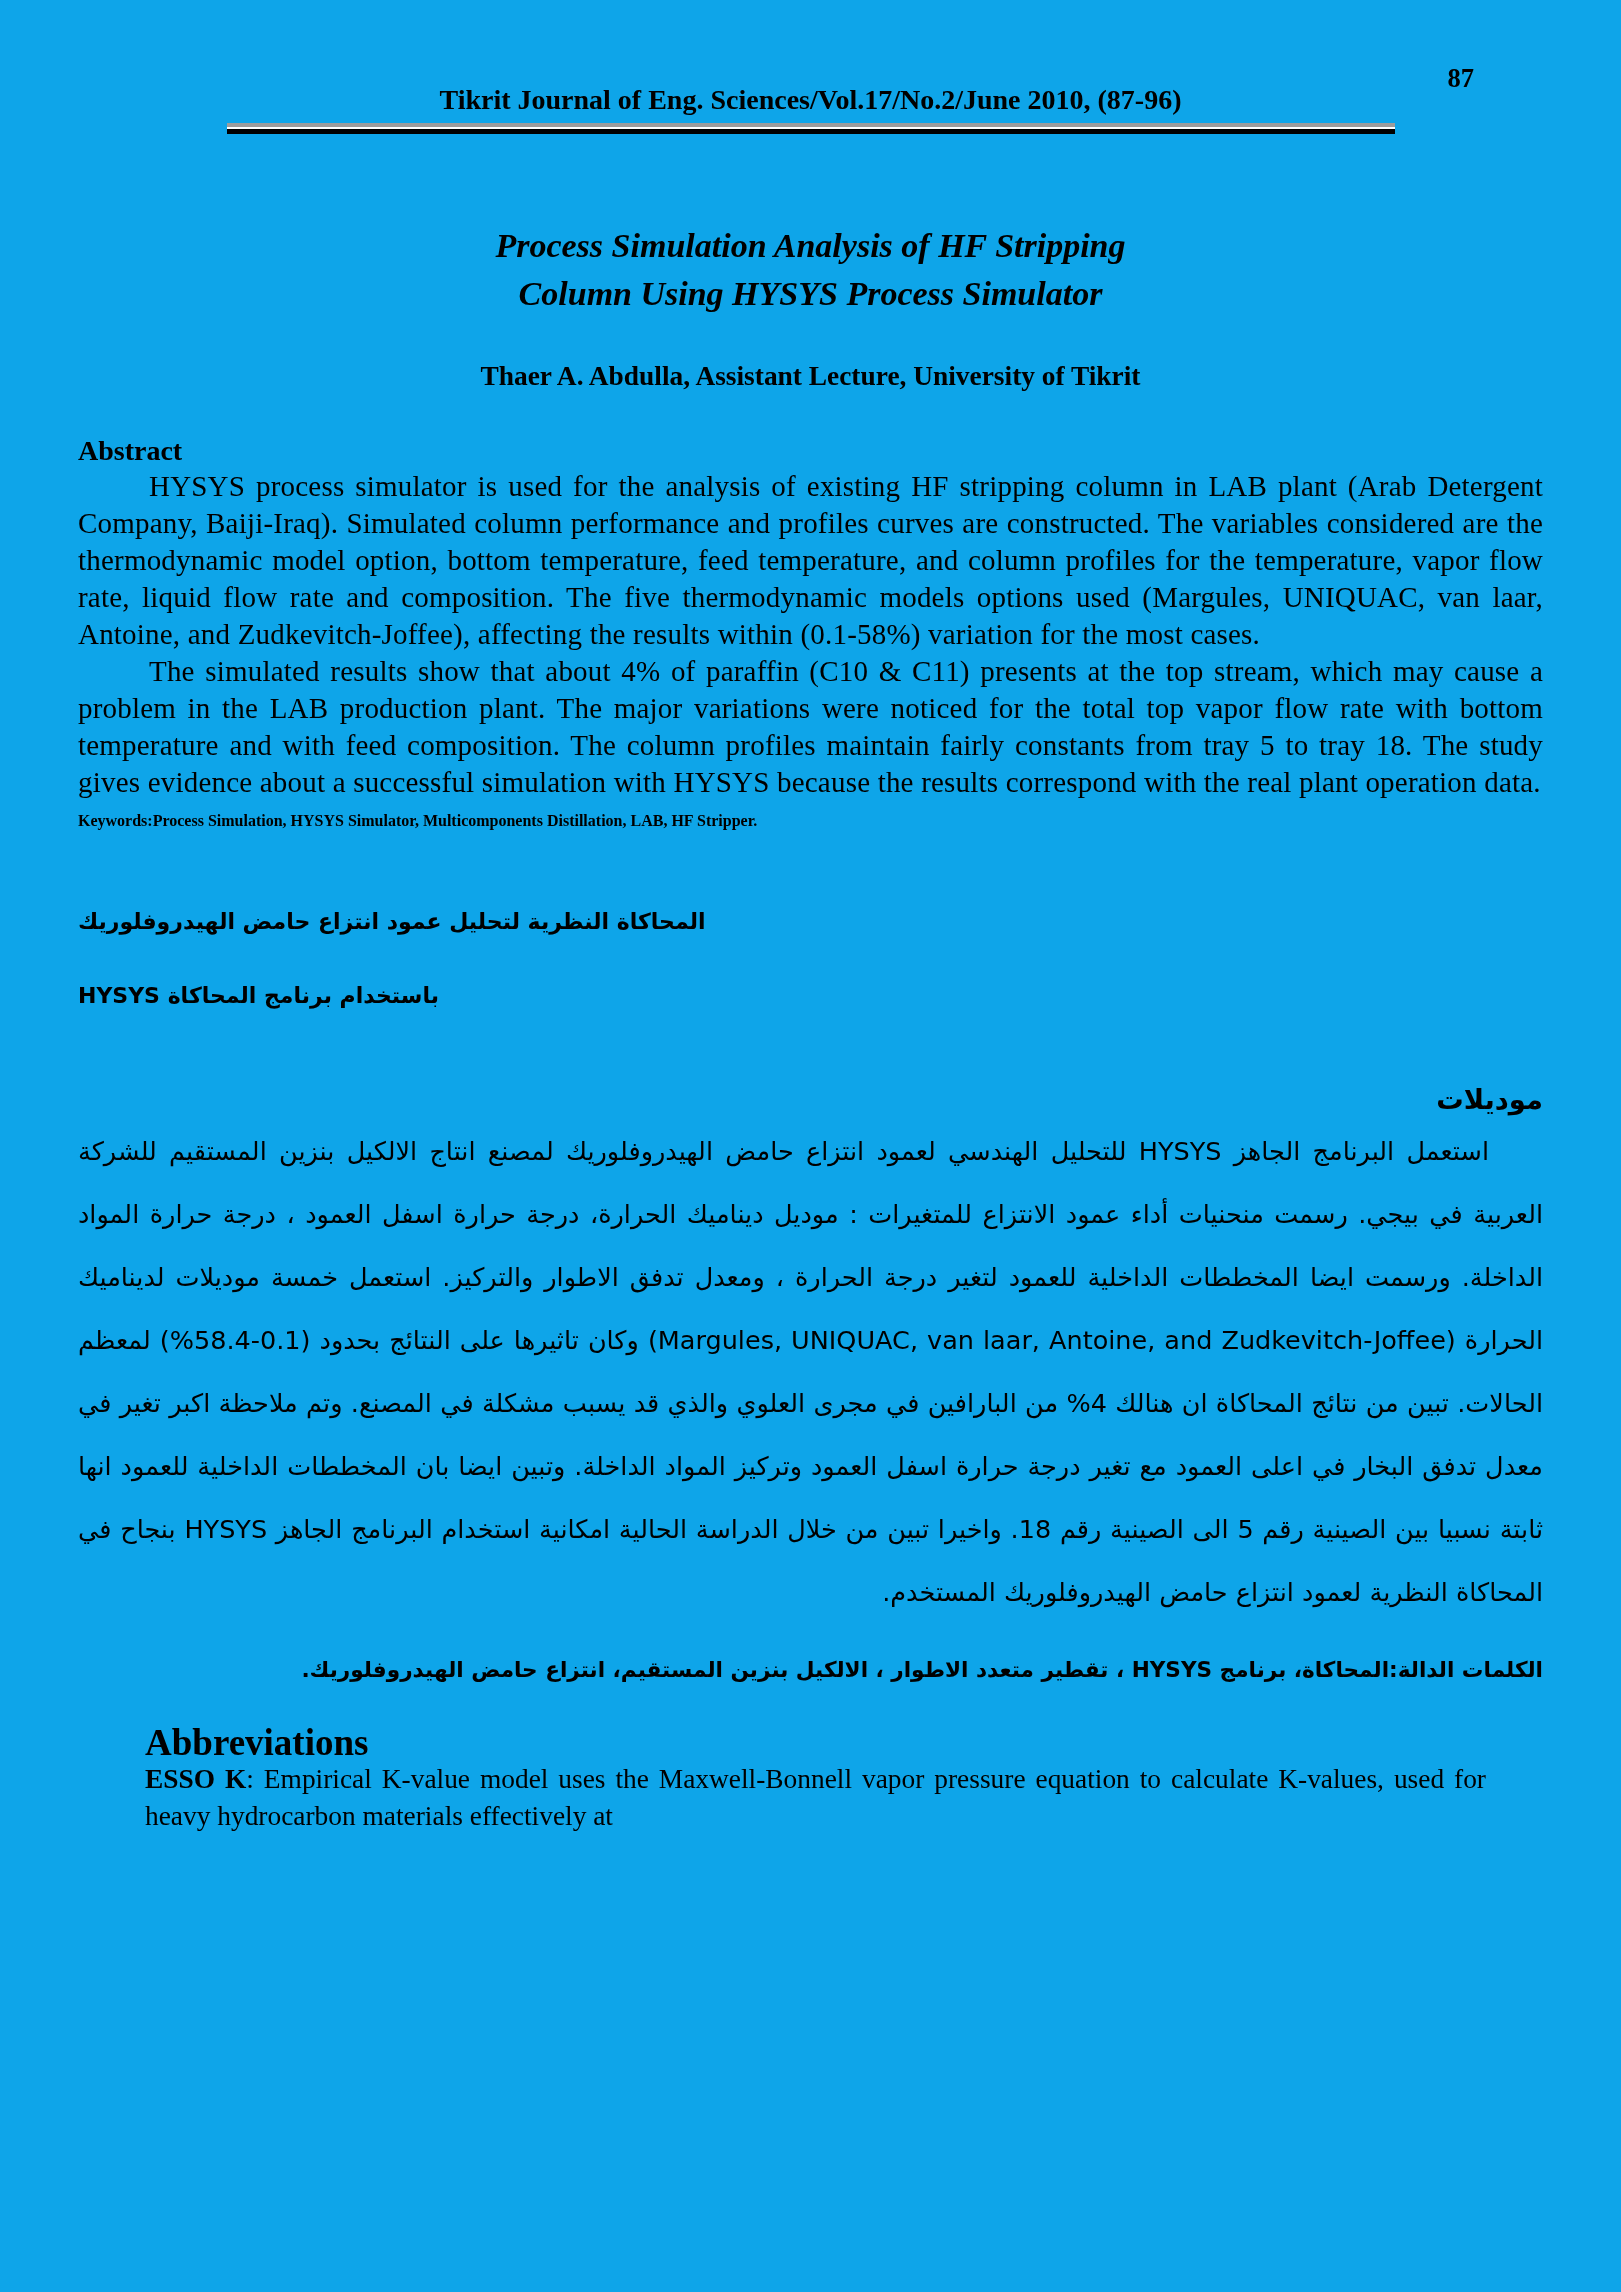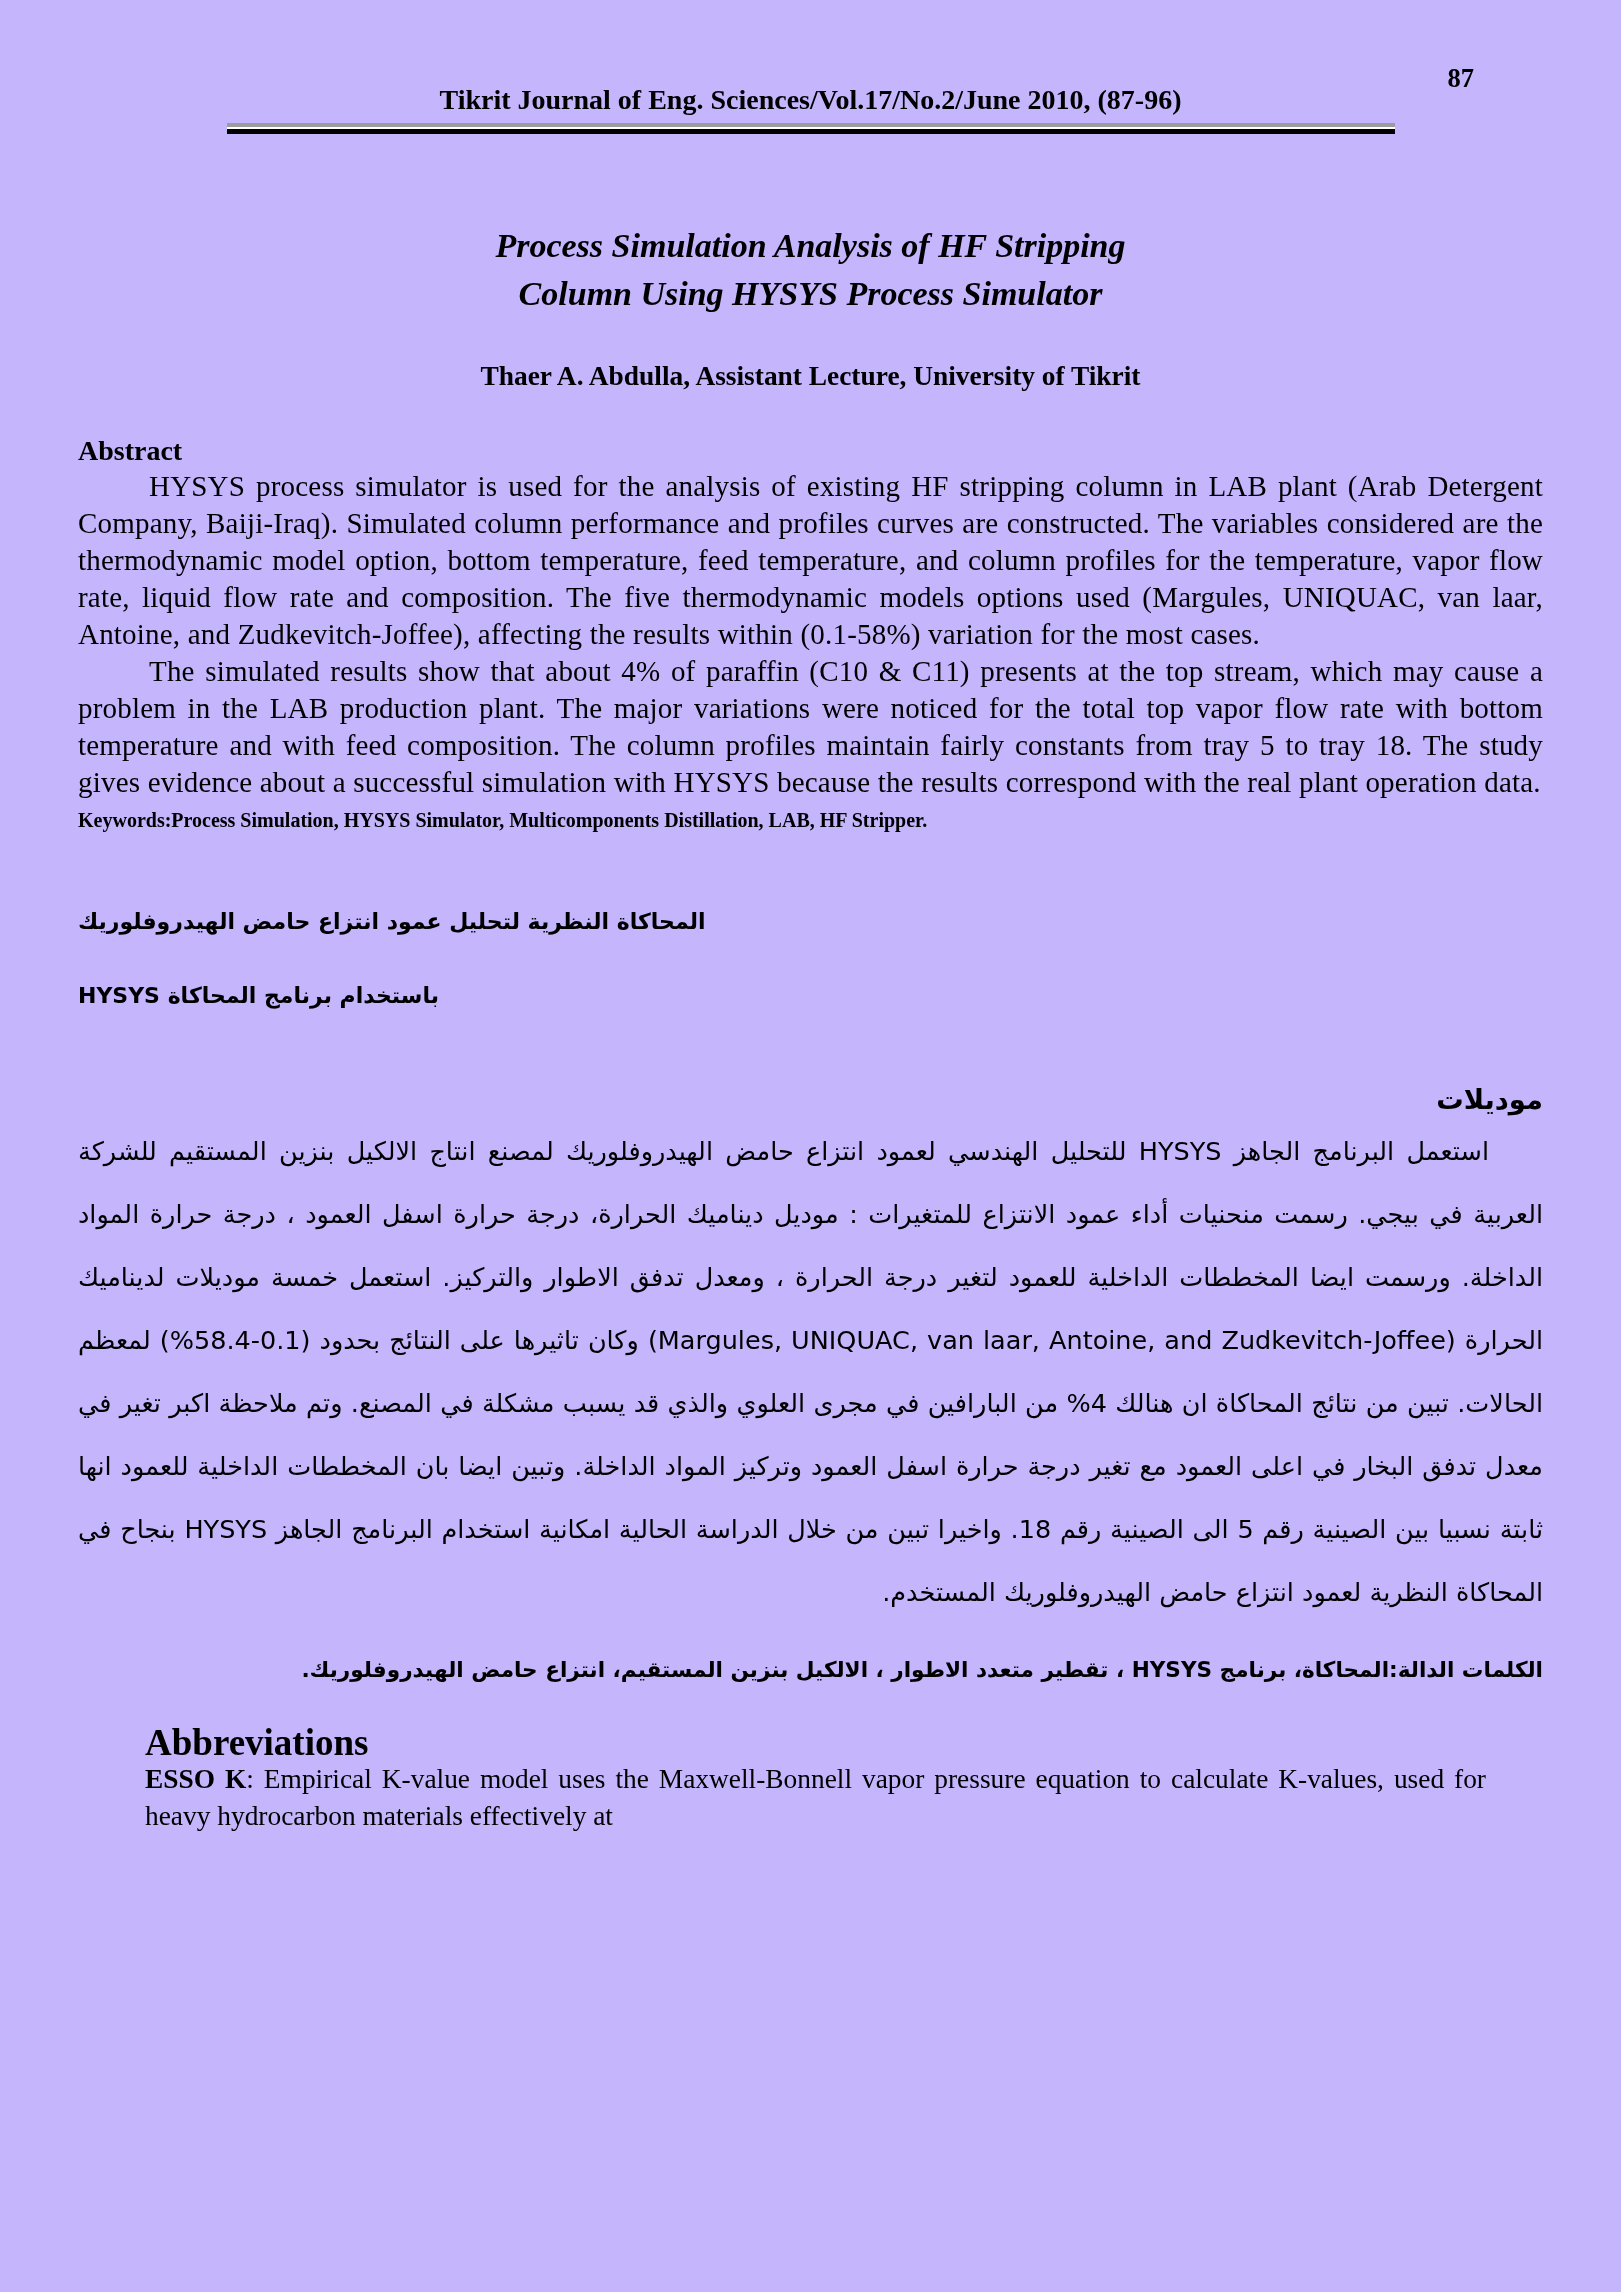--- a/index.html
+++ b/index.html
@@ -1,21 +1,21 @@
 <!DOCTYPE html>
 <html><head>
 <meta charset="utf-8">
 <style>
   html,body { margin:0; padding:0; background:#ffffff; }
   body {
     width:1621px; height:2293px;
     font-family:"Liberation Serif", serif;
     color:#000;
   }
-  .page { position:relative; width:1621px; height:2293px; overflow:hidden; background:#c4b5fd; }
+  .page { position:relative; width:1621px; height:2293px; overflow:hidden; background:#0ea5e9; }
 
   .pageno {
     position:absolute; top:63px; right:147px;
     font-weight:bold; font-size:26.5px;
   }
   .jheader {
     padding-top:84px; text-align:center;
     font-weight:bold; font-size:28px; line-height:31px;
   }
   .rule { width:1168px; margin:7.8px auto 0 auto; }
@@ -31,21 +31,21 @@
   .author { margin-top:43px; text-align:center; font-weight:bold; font-size:27.4px; }
 
   .content { padding:0 78px; }
 
   .abs-head { margin-top:41px; font-weight:bold; font-size:28px; line-height:35px; }
   .para {
     margin:0; font-size:29px; line-height:37px;
     text-align:justify; text-indent:71px; letter-spacing:0.2px;
   }
   .keywords {
-    margin-top:2px; font-weight:bold; font-size:20px; line-height:35px;
+    margin-top:2px; font-weight:bold; font-size:16px; line-height:35px;
   }
 
   .ar { font-family:"DejaVu Sans", sans-serif; direction:rtl; }
   .ar-title {
     margin-top:47px; text-align:left; font-weight:bold;
     font-size:22px; line-height:74px;
   }
   .ar-head { margin-top:51px; font-weight:bold; font-size:27.4px; text-align:right; }
   .ar-para {
     margin-top:5.9px; font-size:25.5px; line-height:63px;

